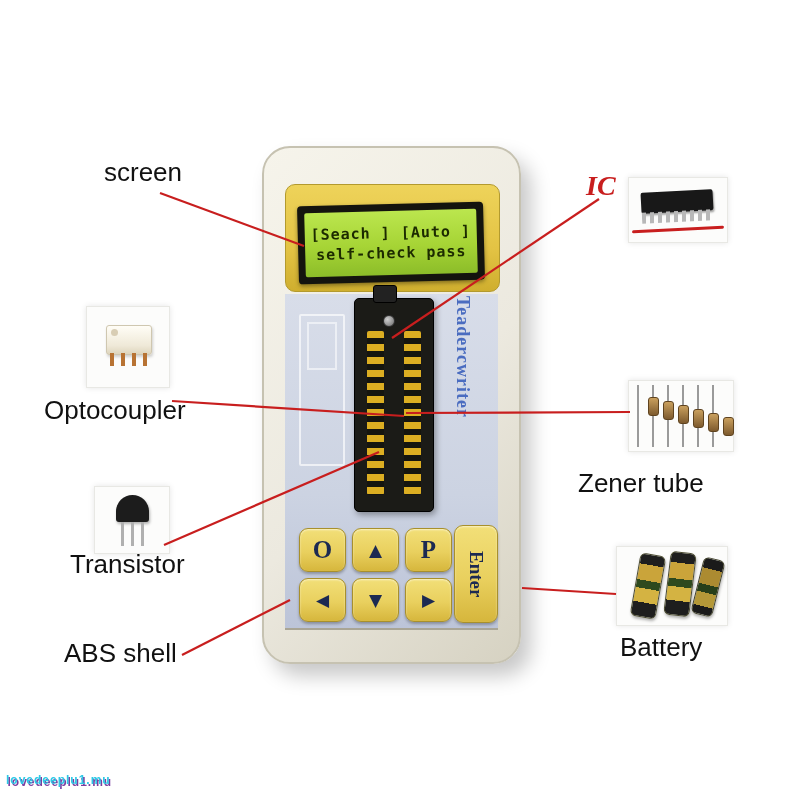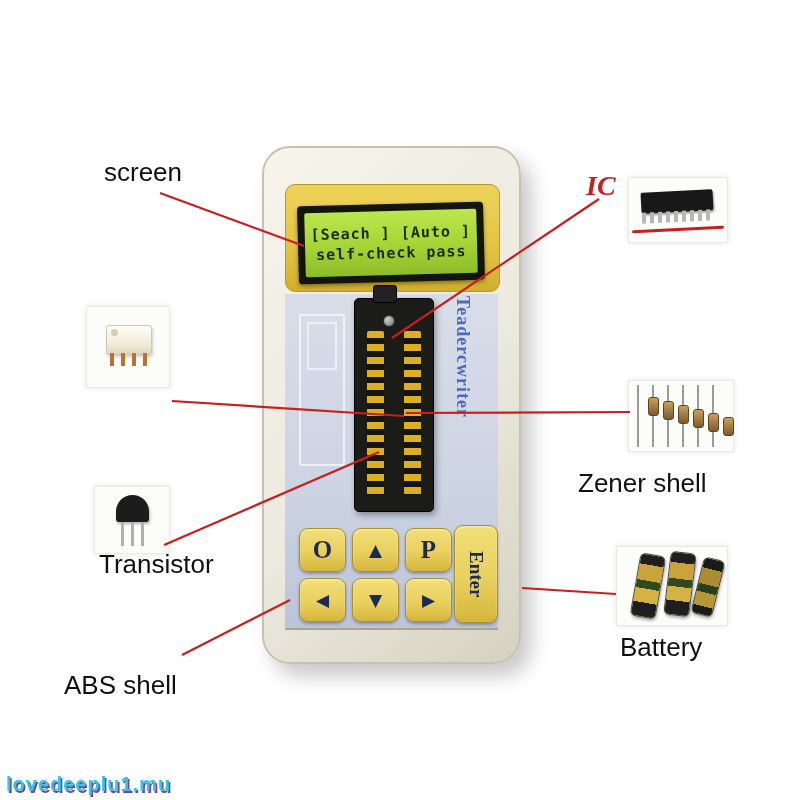--- a/index.html
+++ b/index.html
@@ -95,21 +95,21 @@
   .zbody:nth-child(5){left:71px;top:28px;} .zbody:nth-child(6){left:86px;top:32px;}
   
   .bat-thumb{left:616px;top:546px;width:110px;height:78px;}
   .bat{position:absolute;width:24px;height:62px;border-radius:6px;border:1px solid #4a4a30;
     background:linear-gradient(180deg,#1e1e1e 0 10px,#caa43a 10px 26px,#2e4a1e 26px 34px,#d4b342 34px 48px,#1e1e1e 48px);
     box-shadow:1px 2px 3px rgba(0,0,0,.3);}
   .bat1{left:18px;top:7px;transform:rotate(10deg);}
   .bat2{left:50px;top:5px;transform:rotate(7deg);}
   .bat3{left:80px;top:11px;transform:rotate(14deg);width:20px;height:56px;filter:brightness(.85);}
   
-  .watermark{position:absolute;left:6px;top:773px;font-size:20px;font-weight:bold;
+  .watermark{position:absolute;left:6px;top:773px;font-size:12px;font-weight:bold;
     letter-spacing:1px;color:var(--watermark-cyan,#2ec8e6);
     text-shadow:1.5px 1.5px 0 #7a3fa0;z-index:7;}
 </style>
 </head>
 <body>
 
 <div class="stage">
 
   <div class="device">
     <div class="yellow-panel">
@@ -167,23 +167,24 @@
     </div>
   </div>
   <div class="thumb bat-thumb">
     <div class="bat bat1"></div>
     <div class="bat bat2"></div>
     <div class="bat bat3"></div>
   </div>
 
   <div class="callout-label" style="left:104px;top:157px;">screen</div>
   <div class="ic-label" style="left:586px;top:170px;font-style:italic;">IC</div>
-  <div class="callout-label" style="left:70px;top:549px;margin-left:29px;">Transistor</div>
-  <div class="callout-label" style="left:64px;top:670px;">ABS shell</div>
-  <div class="callout-label" style="left:578px;top:468px;">Zener shell</div>
+  <div class="callout-label" style="left:44px;top:395px;">Optocoupler</div>
+  <div class="callout-label" style="left:70px;top:549px;">Transistor</div>
+  <div class="callout-label" style="left:64px;top:638px;">ABS shell</div>
+  <div class="callout-label" style="left:578px;top:468px;">Zener tube</div>
   <div class="callout-label" style="left:620px;top:632px;text-align:right;">Battery</div>
 
   <svg class="lines" width="800" height="800" viewBox="0 0 800 800">
     <line class="callout-line" x1="160" y1="193" x2="304" y2="246"></line>
     <line class="callout-line" x1="599" y1="199" x2="392" y2="338"></line>
     <line class="callout-line" x1="172" y1="401" x2="404" y2="416"></line>
     <line class="callout-line" x1="406" y1="413" x2="630" y2="412"></line>
     <line class="callout-line" x1="164" y1="545" x2="379" y2="452"></line>
     <line class="callout-line" x1="182" y1="655" x2="290" y2="600"></line>
     <line class="callout-line" x1="616" y1="594" x2="522" y2="588"></line>

